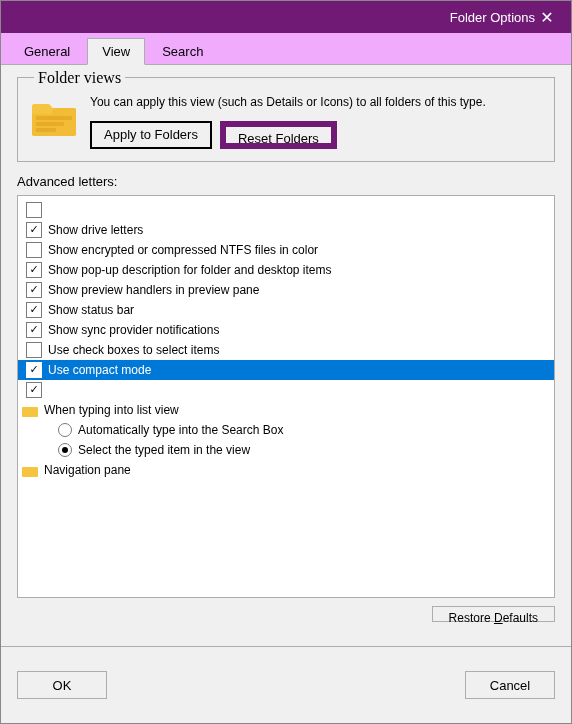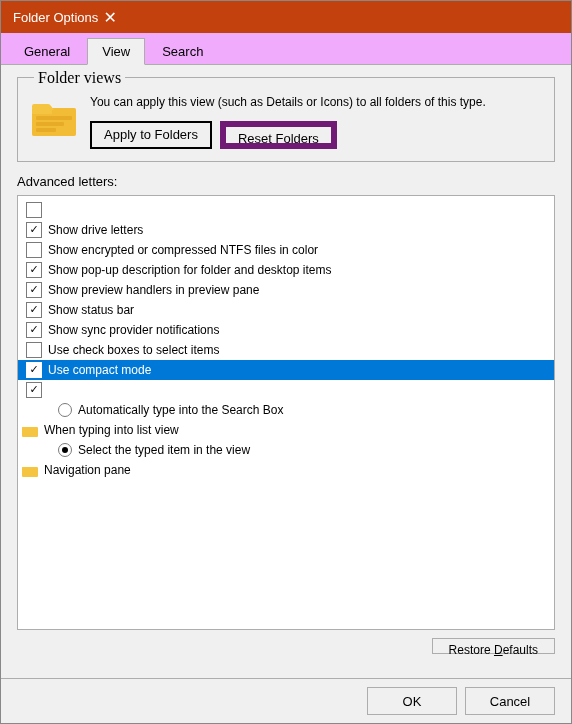--- a/index.html
+++ b/index.html
@@ -17,26 +17,26 @@
     .dialog {
       width: 572px;
       height: 724px;
       background: #f0f0f0;
       border: 1px solid #888;
       box-shadow: 2px 2px 8px rgba(0,0,0,0.4);
       display: flex;
       flex-direction: column;
     }
     .title-bar {
-      background: #c2410c;
+      background: #701a75;
       color: white;
       padding: 6px 12px;
       display: flex;
       align-items: center;
-      justify-content: flex-start;
+      justify-content: flex-end;
       height: 32px;
       flex-shrink: 0;
     }
     .title-bar-text {
       font-size: 13px;
       font-weight: normal;
     }
     .close-btn {
       color: white;
       font-size: 16px;
@@ -346,34 +346,34 @@
 
         <div class="setting-item highlighted">
           <div class="checkbox-wrap">✓</div>
           <span>Use compact mode</span>
         </div>
 
         <div class="setting-item">
           <div class="checkbox-wrap">✓</div>
         </div>
 
-        <div class="setting-item indent2">
-          <div class="radio-wrap"></div>
-          <span>Automatically type into the Search Box</span>
-        </div>
-
         <div class="setting-item" style="padding-left:4px;">
           <svg class="folder-icon-small" viewBox="0 0 16 14" xmlns="http://www.w3.org/2000/svg">
             <rect x="0" y="4" width="16" height="10" rx="1" fill="#f5c542"></rect>
             <path d="M0 5 Q0 4 1 4 L6 4 Q7 4 7.5 5 L9 7 H1 Q0 7 0 6 Z" fill="#f5c542"></path>
           </svg>
           <span>When typing into list view</span>
         </div>
 
         <div class="setting-item indent2">
+          <div class="radio-wrap"></div>
+          <span>Automatically type into the Search Box</span>
+        </div>
+
+        <div class="setting-item indent2">
           <div class="radio-wrap">
             <div class="radio-dot"></div>
           </div>
           <span>Select the typed item in the view</span>
         </div>
 
         <div class="setting-item" style="padding-left:4px;">
           <svg class="folder-icon-small" viewBox="0 0 16 14" xmlns="http://www.w3.org/2000/svg">
             <rect x="0" y="4" width="16" height="10" rx="1" fill="#f5c542"></rect>
             <path d="M0 5 Q0 4 1 4 L6 4 Q7 4 7.5 5 L9 7 H1 Q0 7 0 6 Z" fill="#f5c542"></path>
@@ -385,18 +385,18 @@
     </div>
 
     <div class="bottom-section">
       <button class="restore-defaults-btn">
         <span>Restore <u>D</u>efaults</span>
       </button>
     </div>
 
   </div>
 
-  <div class="dialog-buttons" style="padding: 8px 16px;">
+  <div class="dialog-buttons" style="padding: 24px 16px; justify-content: space-between;">
     <button class="dialog-btn">OK</button>
     <button class="dialog-btn">Cancel</button>
   </div>
 
 </div>
 
 </body></html>

